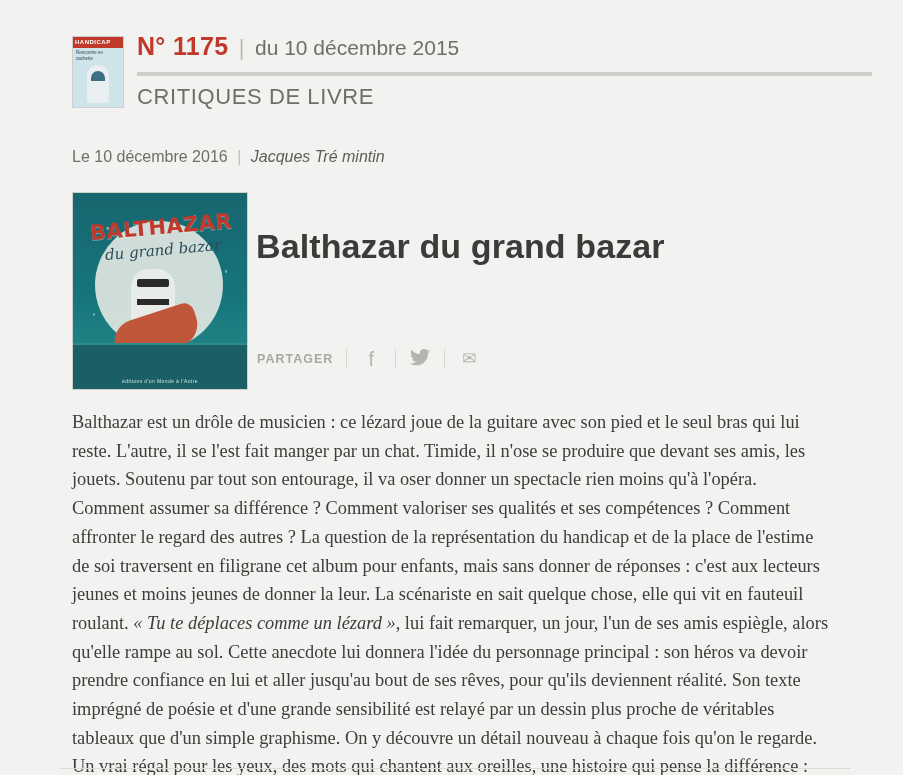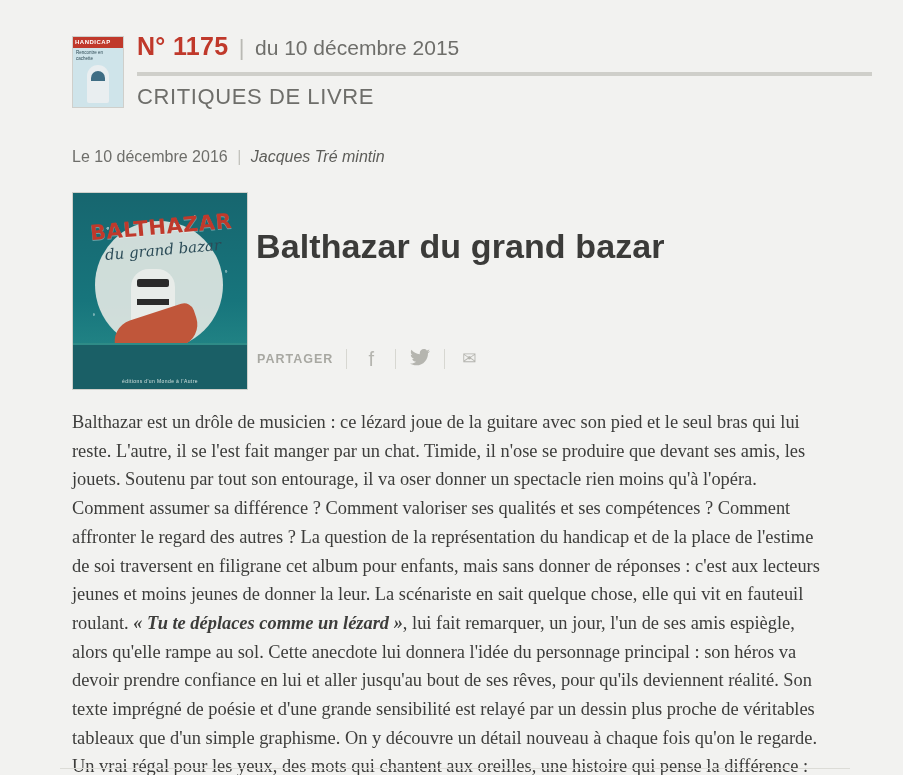--- a/index.html
+++ b/index.html
@@ -340,21 +340,21 @@
     position: absolute;
     left: 72px;
     top: 408px;
     width: 758px;
     font-family: "Liberation Serif", serif;
     font-size: 18.4px;
     line-height: 28.7px;
     color: #3d3d3b;
     text-align: left;
   }
-  .article em { font-style: italic; font-weight: bold; }
+  .article em { font-style: italic; }
 
   .rule-bottom {
     position: absolute;
     left: 60px;
     top: 768px;
     width: 790px;
     height: 1px;
     background: #dcdcd7;
   }
 </style>

